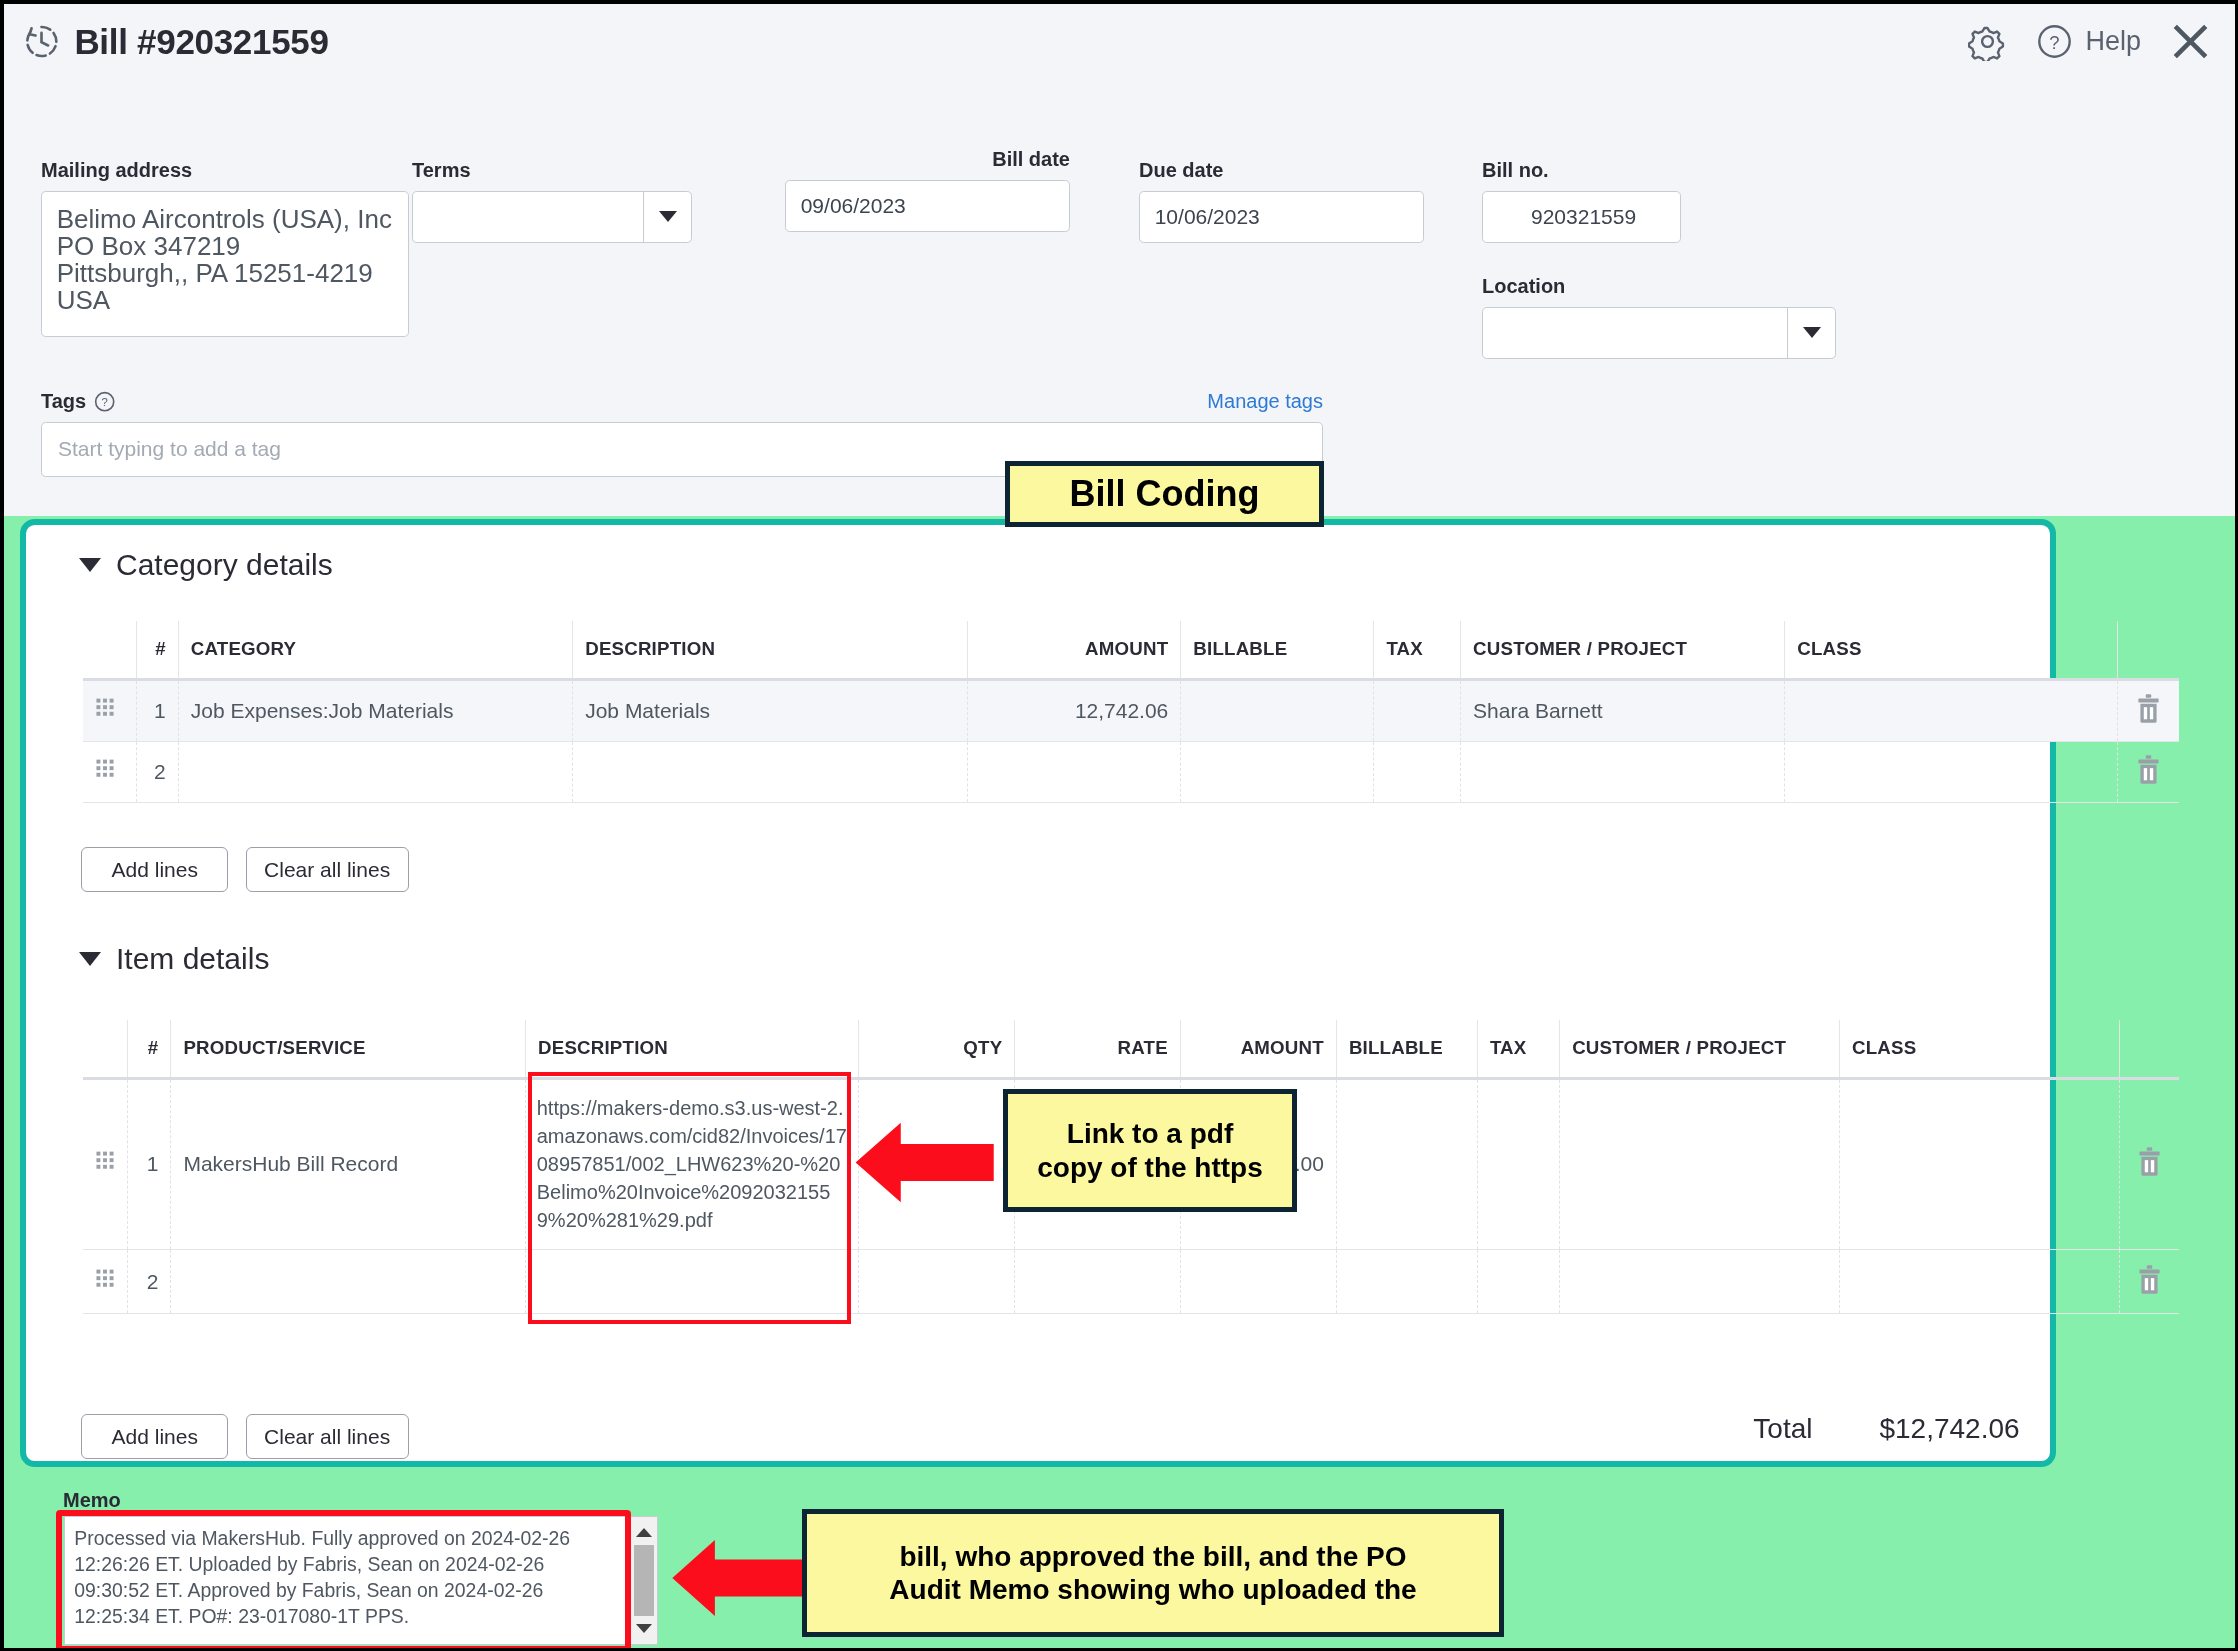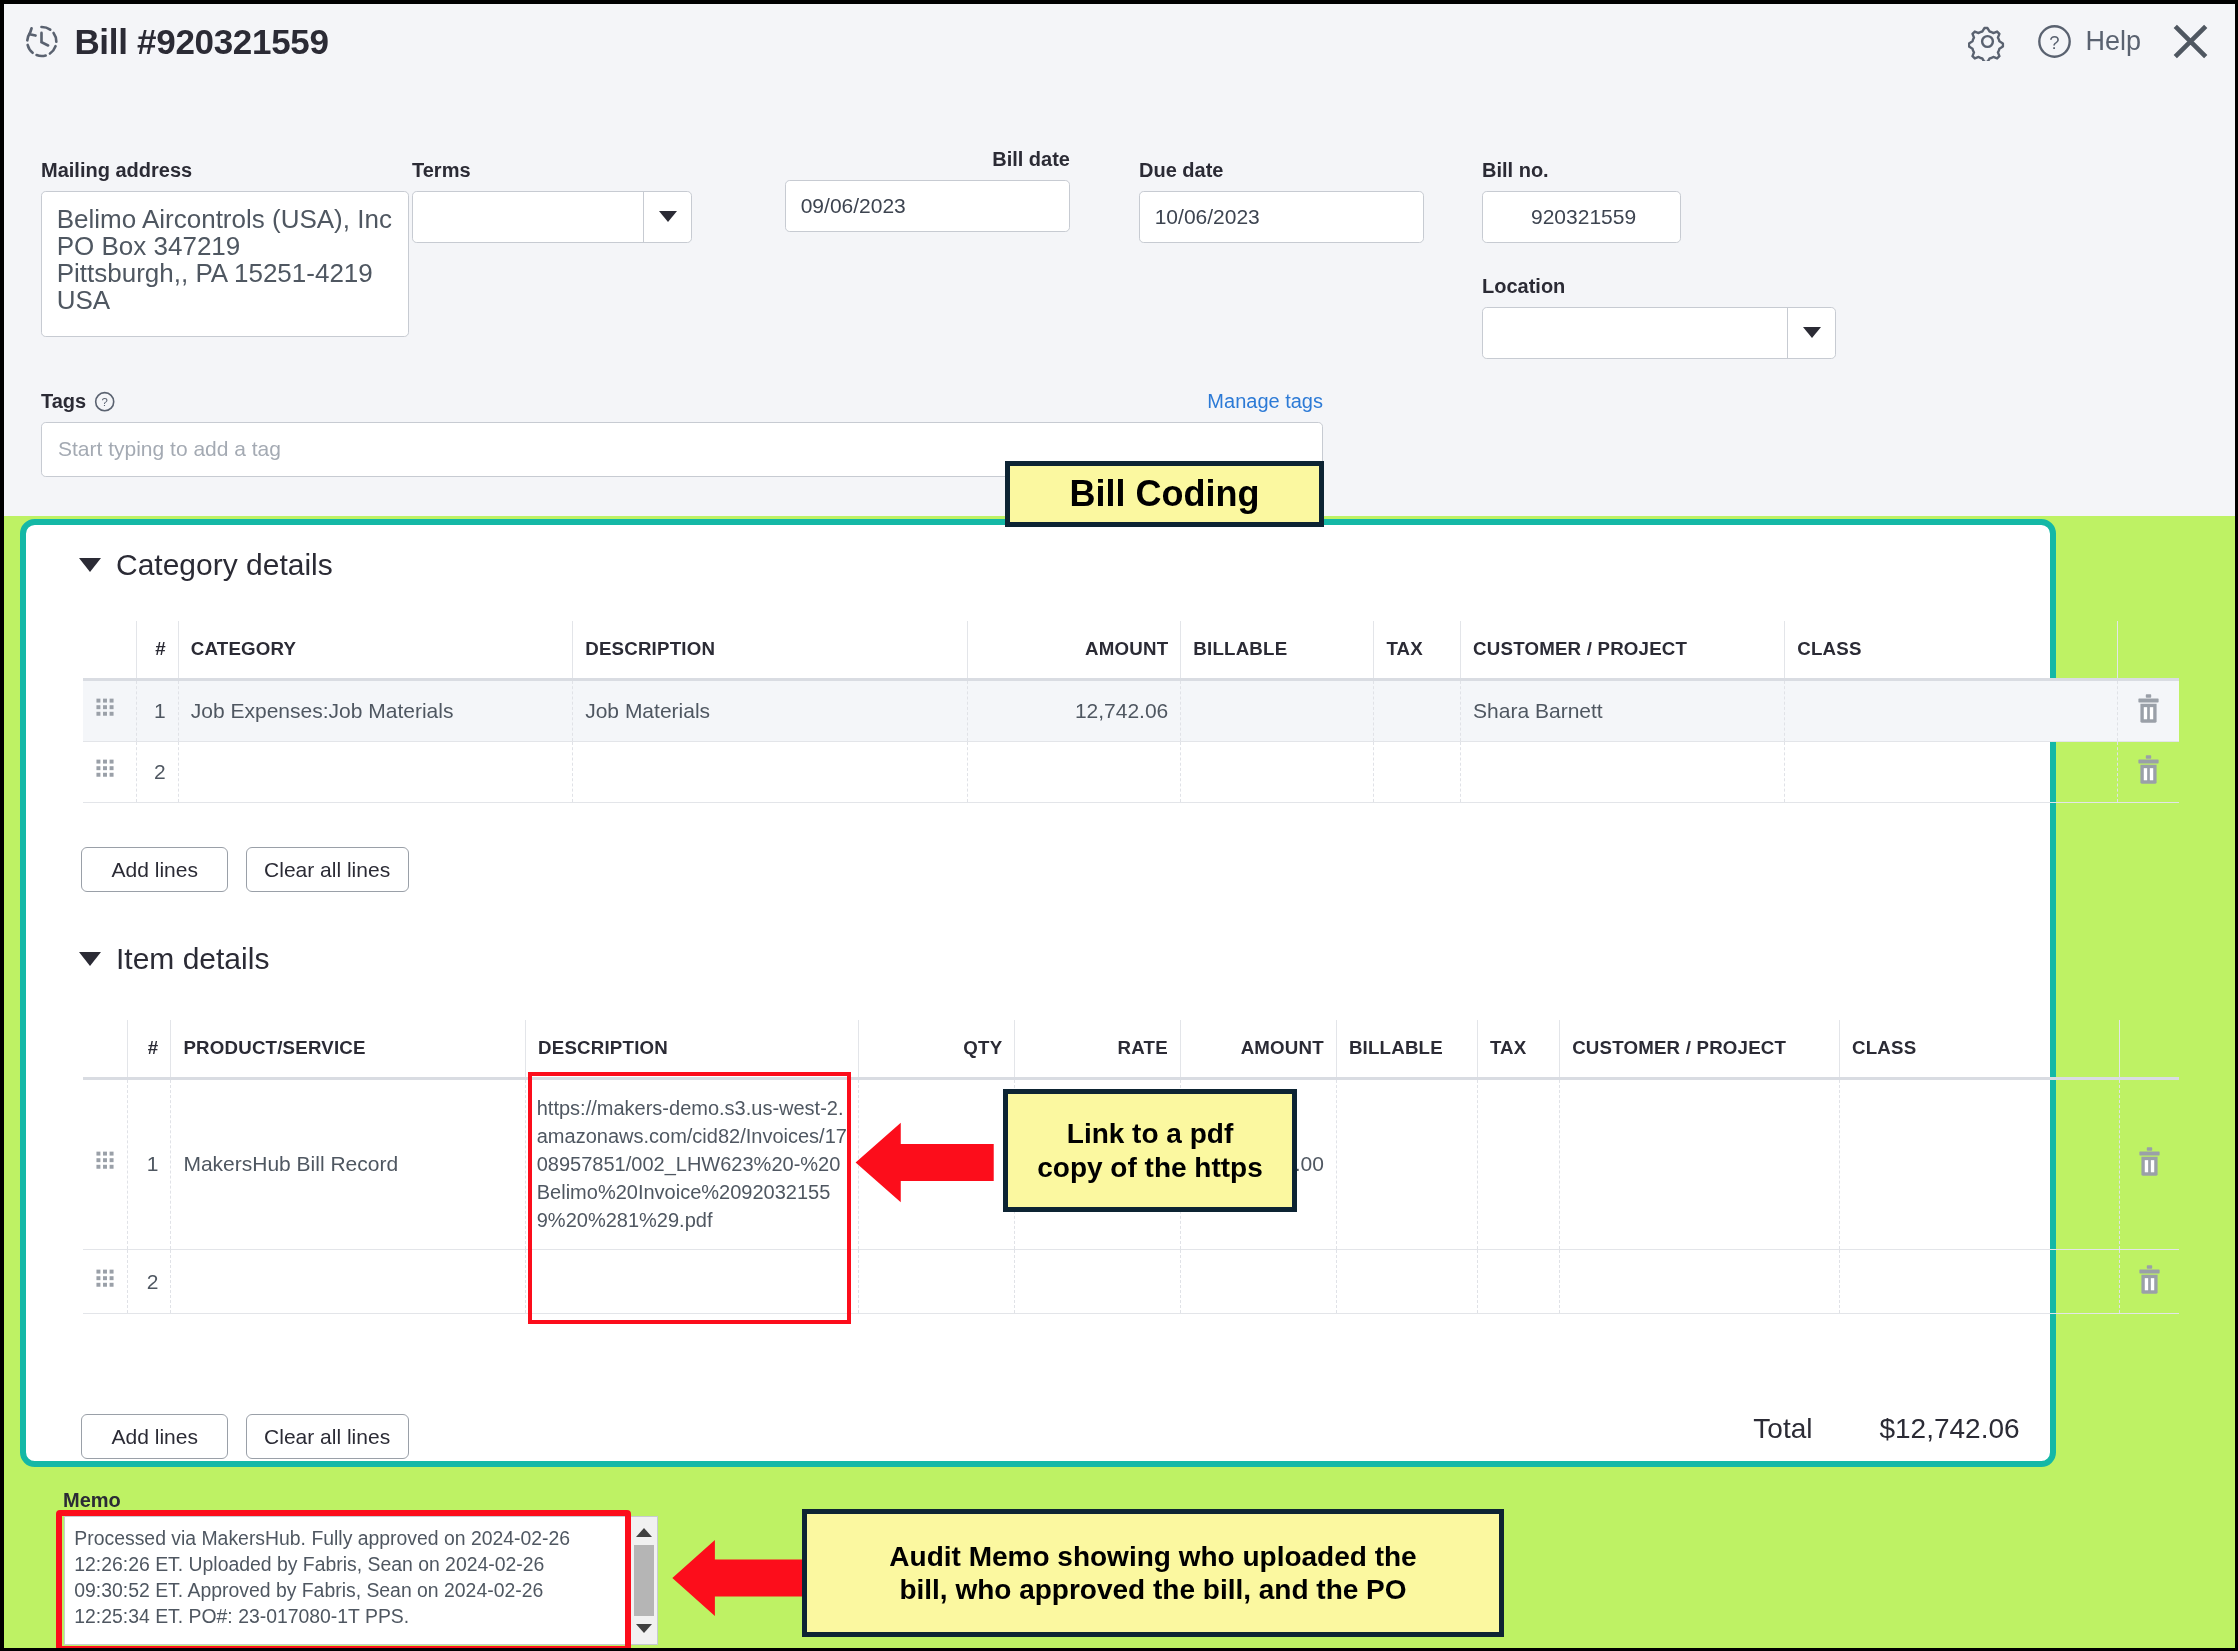--- a/index.html
+++ b/index.html
@@ -6,21 +6,21 @@
   html, body {
     width: 2239px; height: 1652px;
     font-family: "Liberation Sans", sans-serif;
     background: #ffffff;
     overflow: hidden;
   }
   #page {
     position: relative;
     width: 2239px; height: 1652px;
     border: 4px solid #000000;
-    background: #bef264;
+    background: #86efac;
     overflow: hidden;
   }
 
   
   .header {
     position: absolute; left: 0; top: 0;
     width: 2231px; height: 75px;
     background: #f4f5f8;
     display: flex; align-items: center;
   }
@@ -598,18 +598,18 @@
       <span class="sb-thumb"></span>
       <span class="sb-arrow-dn"></span>
     </div>
   </div>
   <div class="memo-outline" style="left:52px; top:1506px; width:575px; height:142px;"></div>
 
   <svg class="arrow-left" style="left:667px; top:1534px;" width="133" height="80" viewBox="0 0 200 120">
     <path d="M200 32 L66 32 L66 3 L2 60 L66 117 L66 88 L200 88 Z" fill="#fc0d1b"></path>
   </svg>
   <div class="callout" style="left:798px; top:1505px; width:702px; height:128px; font-size:28px; flex-direction:column;">
+    <span>bill, who approved the bill, and the PO</span>
     <span>Audit Memo showing who uploaded the</span>
-    <span>bill, who approved the bill, and the PO</span>
   </div>
 
 </div>
 
 
 </body></html>

